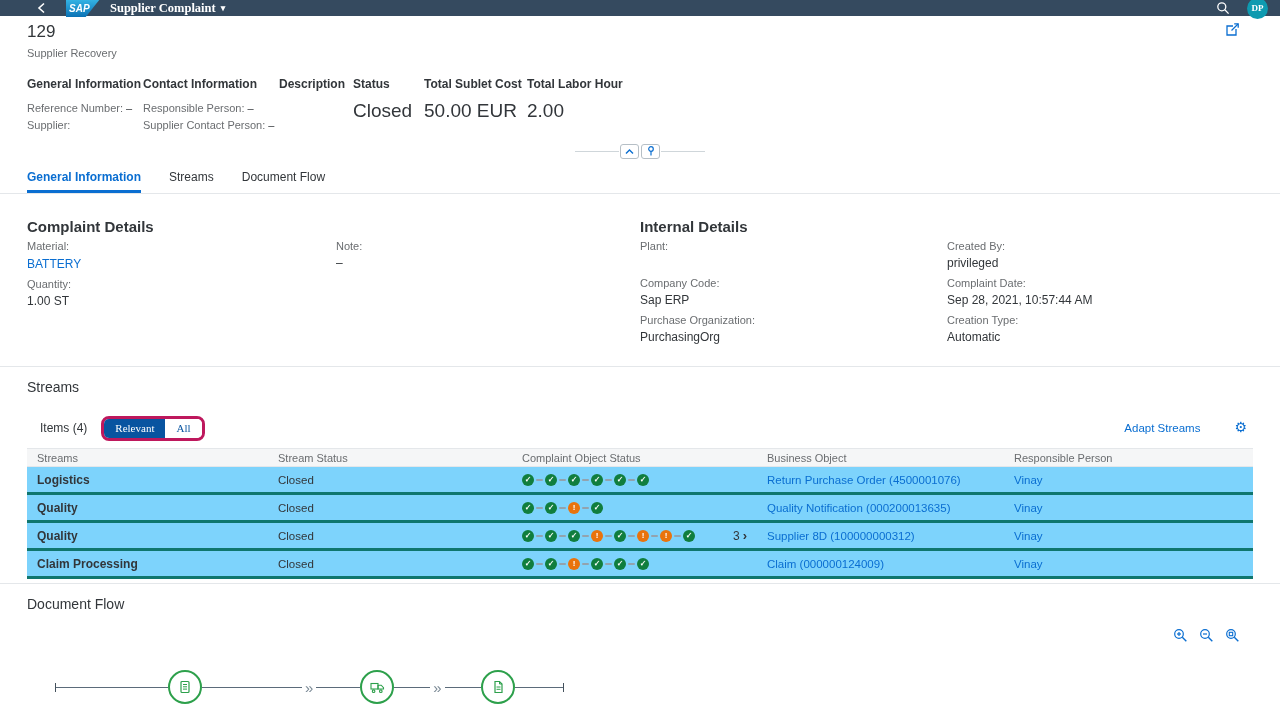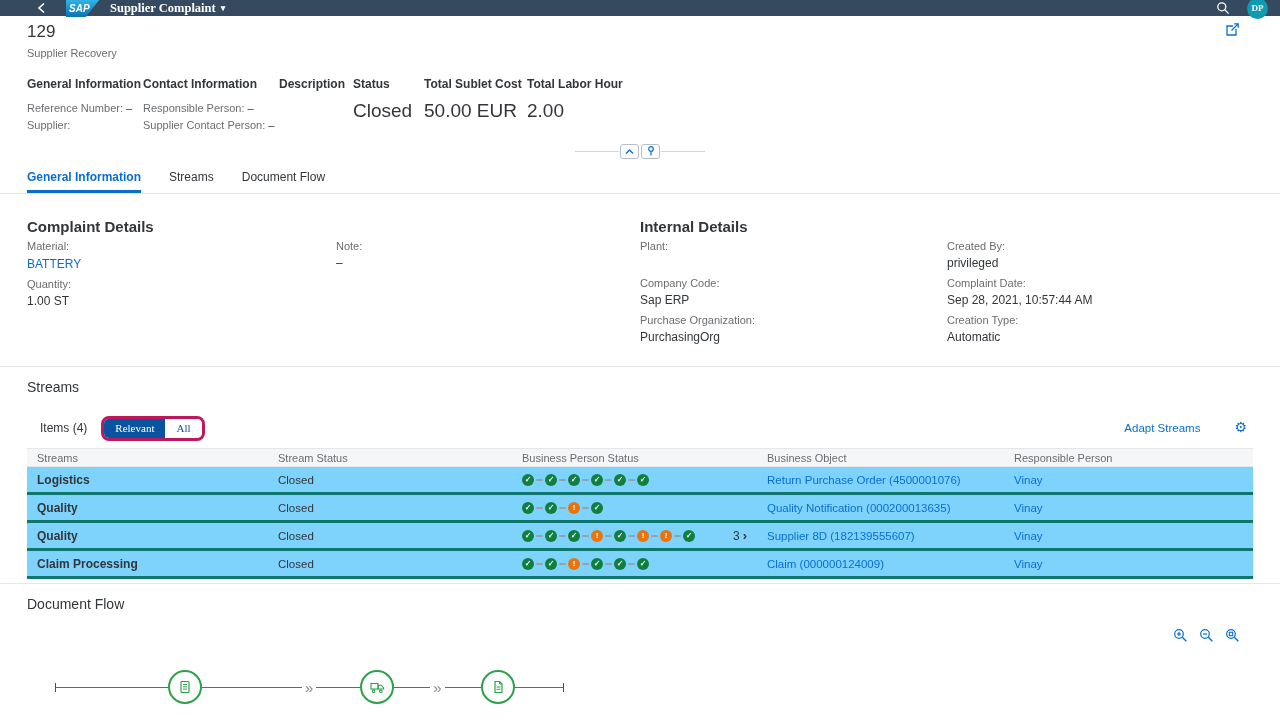--- a/index.html
+++ b/index.html
@@ -268,21 +268,21 @@
     <div class="tb-right">
       <a class="adapt-link">Adapt Streams</a>
       <button class="gear"><span class="gear">⚙</span></button>
     </div>
   </div>
 
   <div class="stable">
     <div class="thead">
       <div class="th c1">Streams</div>
       <div class="th c2">Stream Status</div>
-      <div class="th c3">Business Person Status</div>
+      <div class="th c3">Complaint Object Status</div>
       <div class="th c4">Business Object</div>
       <div class="th c5">Responsible Person</div>
     </div>
     <div>
         <div class="srow">
           <div class="cell c1 sname">Logistics</div>
           <div class="cell c2">Closed</div>
           <div class="cell c3">
             <span class="chip ok">✓</span>
             <span class="dash"></span>
@@ -340,21 +340,21 @@
             <span class="dash"></span>
             <span class="chip warn">!</span>
             <span class="dash"></span>
             <span class="chip ok">✓</span>
             <span class="overflow">
               <span>3</span>
               <span class="ochev">›</span>
             </span>
           </div>
           <div class="cell c4">
-            <a class="blink">Supplier 8D (182139555607)</a>
+            <a class="blink">Supplier 8D (100000000312)</a>
           </div>
           <div class="cell c5">
             <a class="blink">Vinay</a>
           </div>
         </div>
         <div class="srow">
           <div class="cell c1 sname">Claim Processing</div>
           <div class="cell c2">Closed</div>
           <div class="cell c3">
             <span class="chip ok">✓</span>

